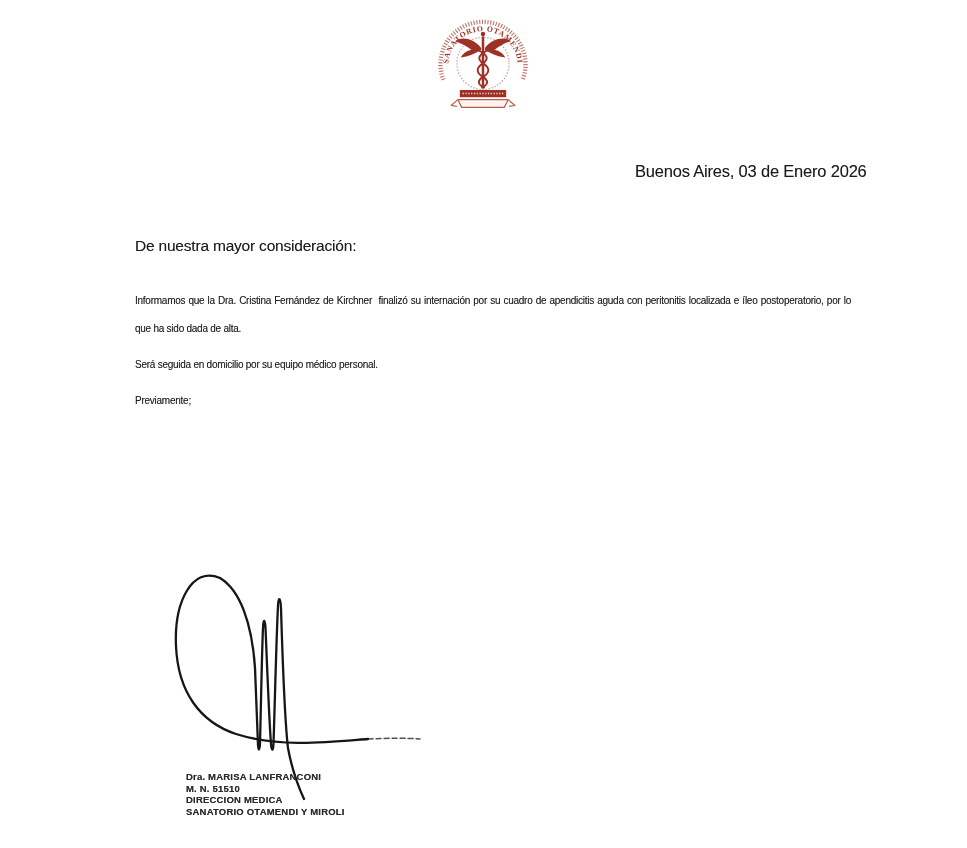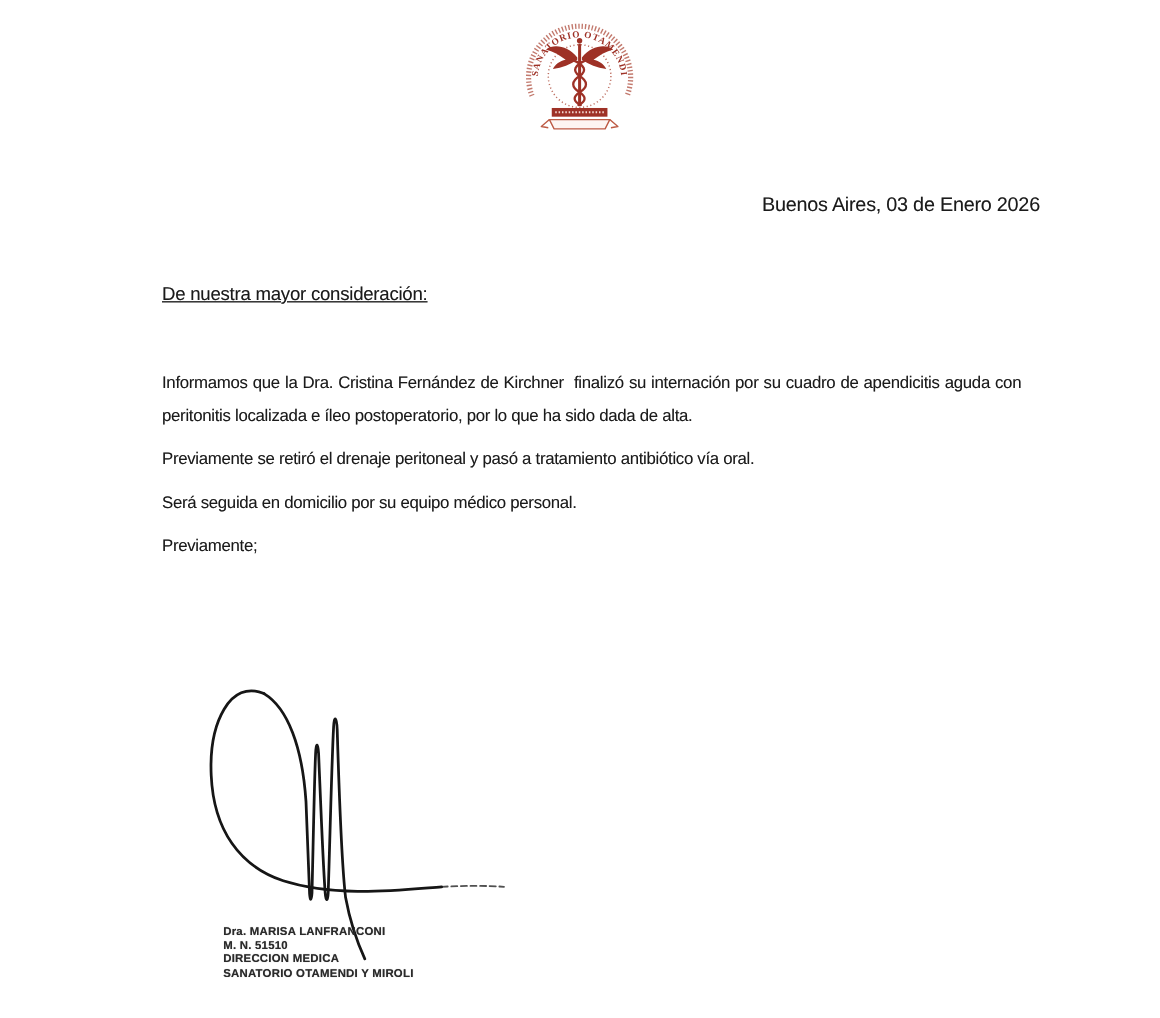--- a/index.html
+++ b/index.html
@@ -28,27 +28,26 @@
     color: #1b1b1b;
     text-shadow: 0 0 0.4px rgba(0,0,0,0.35);
     white-space: pre;
   }
   .salutation {
     position: absolute;
     left: 135px; top: 237px;
     font-size: 15.5px;
     letter-spacing: -0.2px;
     text-shadow: 0 0 0.4px rgba(0,0,0,0.35);
-    text-decoration: underline;
   }
   .body-text {
     position: absolute;
-    left: 135px; top: 304px;
+    left: 135px; top: 287px;
     width: 716px;
-    font-size: 14px;
+    font-size: 10px;
     letter-spacing: -0.25px;
     line-height: 28px;
     text-shadow: 0 0 0.4px rgba(0,0,0,0.35);
   }
   .body-text p { margin: 0 0 8px 0; white-space: pre-wrap; }
   .body-text p.justify { text-align: justify; }
   .signature-svg {
     position: absolute;
     left: 162px; top: 558px;
   }
@@ -105,21 +104,20 @@
       </g>
     </svg>
   </div>
 
   <div class="date-line">Buenos Aires, 03 de Enero 2026</div>
 
   <div class="salutation">De nuestra mayor consideración:</div>
 
   <div class="body-text">
     <p class="justify">Informamos que la Dra. Cristina Fernández de Kirchner  finalizó su internación por su cuadro de apendicitis aguda con peritonitis localizada e íleo postoperatorio, por lo que ha sido dada de alta.</p>
-    <p>Previamente se retiró el drenaje peritoneal y pasó a tratamiento antibiótico vía oral.</p>
     <p>Será seguida en domicilio por su equipo médico personal.</p>
     <p>Previamente;</p>
   </div>
 
   <svg class="signature-svg" viewBox="0 0 280 245" width="280" height="245">
     <g fill="none" stroke="#161616" stroke-width="2.3" stroke-linecap="round">
 
       <path d="M 58,20 C 30,8 12,44 14,88 C 16,134 38,164 74,176 C 118,190 168,184 206,181"></path>
 
       <path d="M 206,181 C 226,180 244,180 258,181" stroke-width="1.5" stroke-dasharray="5,3" opacity="0.75"></path>

